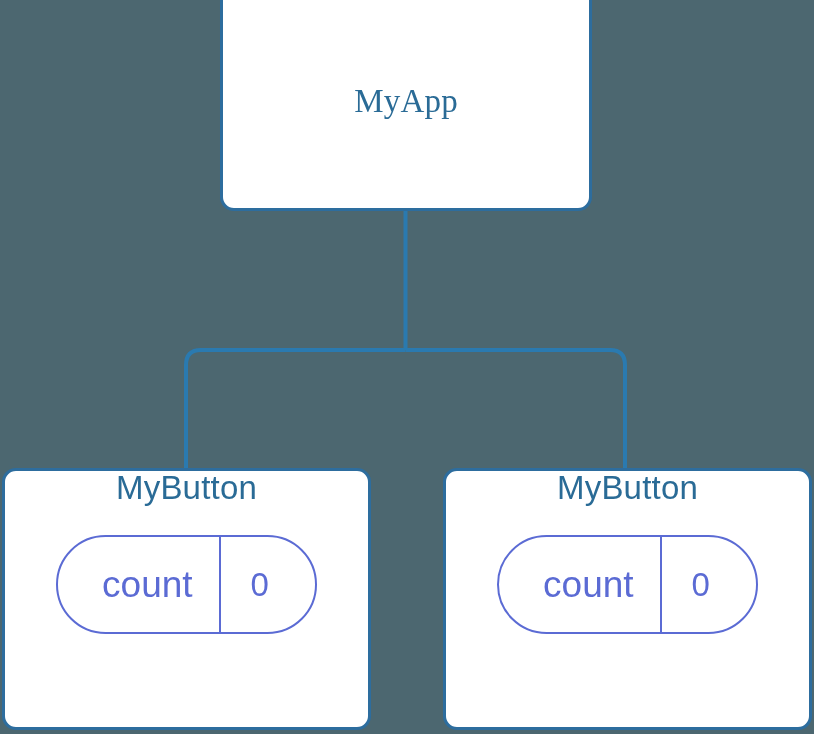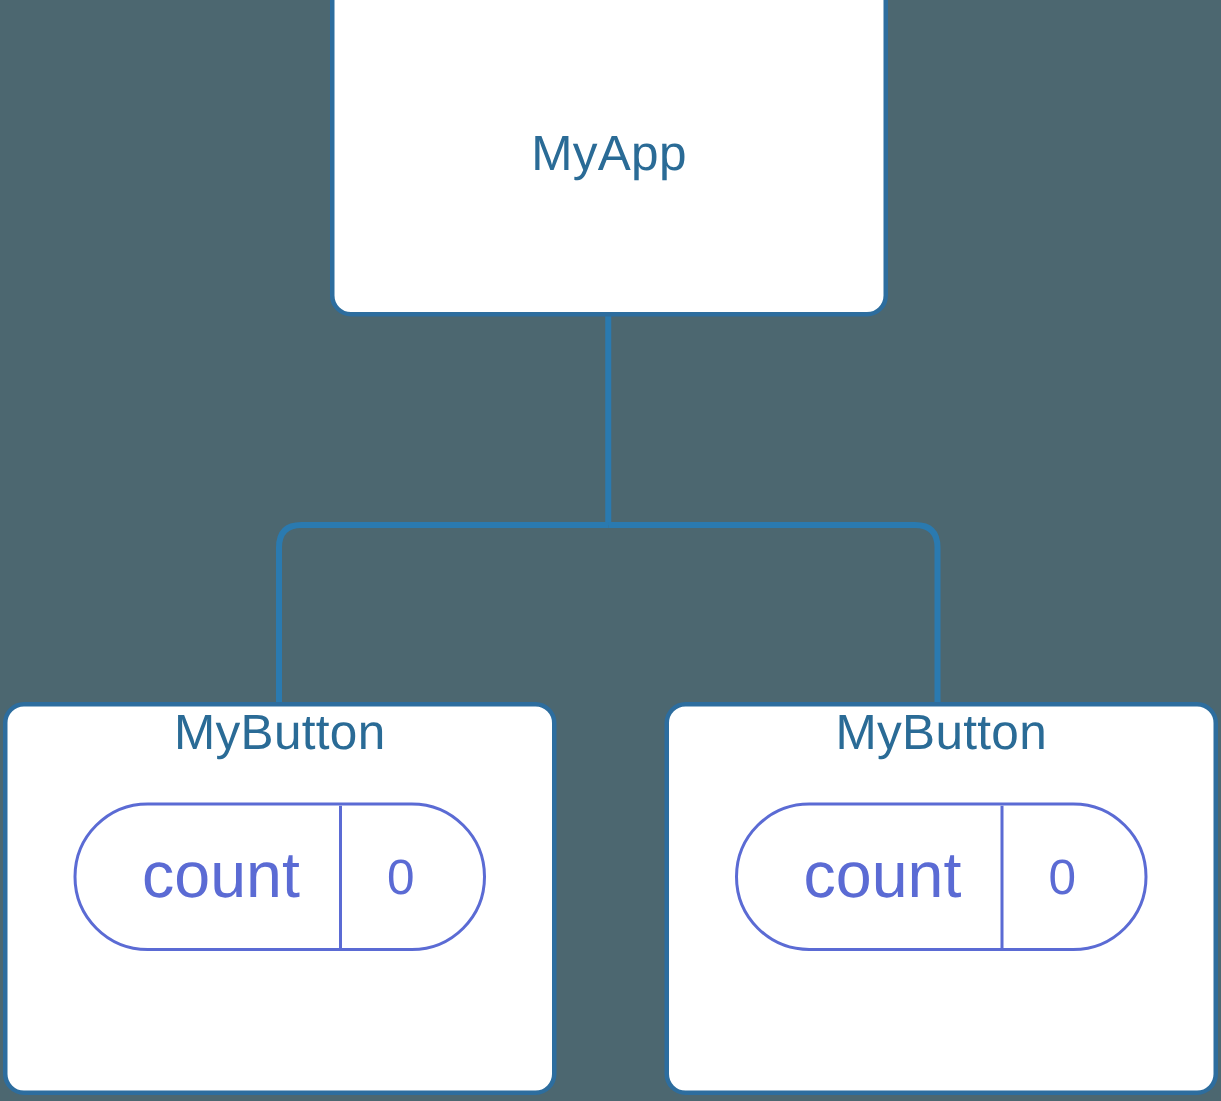--- a/index.html
+++ b/index.html
@@ -58,20 +58,21 @@
   
   #node-root {
     left: 220px;
     top: -22px;
     width: 372px;
     height: 233px;
     justify-content: center;
   }
   #node-root .node-title {
     margin-top: 14px;
+    font-family: Liberation Serif, serif;
   }
 
   
   #node-child-0 {
     left: 2px;
     top: 468px;
     width: 369px;
     height: 262px;
   }
   #node-child-1 {
@@ -94,21 +95,21 @@
     box-sizing: border-box;
     background: #ffffff;
     overflow: hidden;
   }
   .pill-key {
     display: flex;
     align-items: center;
     justify-content: center;
     padding: 0 26px 0 44px;
     color: #5b6bd4;
-    font-size: 43px;
+    font-size: 37px;
     line-height: 1;
     white-space: nowrap;
   }
   .pill-sep {
     width: 2px;
     background: #5b6bd4;
     flex: 0 0 2px;
   }
   .pill-val {
     display: flex;

